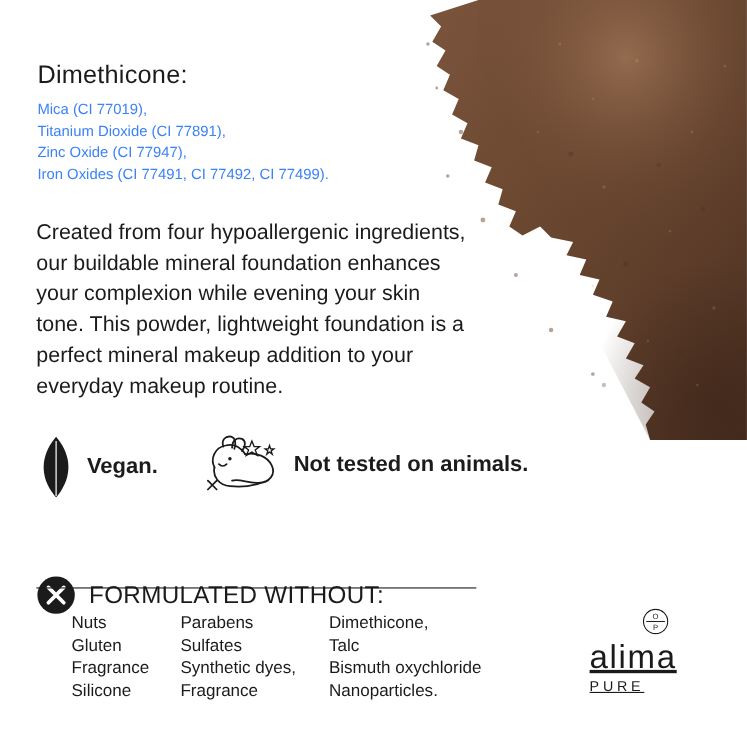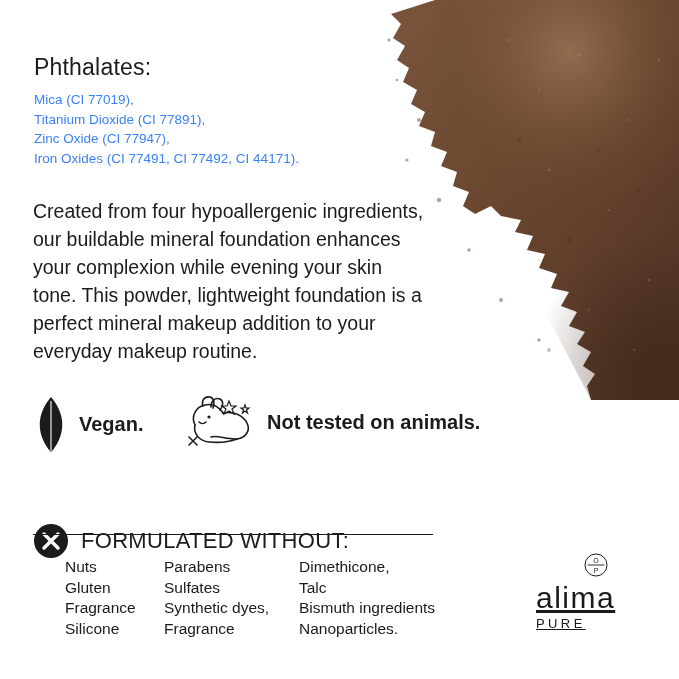--- a/index.html
+++ b/index.html
@@ -218,26 +218,26 @@
         <circle cx="200" cy="200" r="2.2"></circle>
           <circle cx="230" cy="250" r="1.8"></circle>
         <circle cx="262" cy="300" r="2"></circle>
           <circle cx="300" cy="340" r="1.7"></circle>
         <circle cx="150" cy="40" r="1.6"></circle>
           <circle cx="158" cy="80" r="1.3"></circle>
       </g>
     </svg>
   </div>
 
-  <div class="ingredients-title">Phthalates:</div>
+  <div class="ingredients-title">Dimethicone:</div>
   <div class="ingredients-list">
     <div>Mica (CI 77019),</div>
     <div>Titanium Dioxide (CI 77891),</div>
     <div>Zinc Oxide (CI 77947),</div>
-    <div>Iron Oxides (CI 77491, CI 77492, CI 44171).</div>
+    <div>Iron Oxides (CI 77491, CI 77492, CI 77499).</div>
   </div>
 
   <div class="description">Created from four hypoallergenic ingredients, our buildable mineral foundation enhances your complexion while evening your skin tone. This powder, lightweight foundation is a perfect mineral makeup addition to your everyday makeup routine.</div>
 
   <div class="badges">
 
     <div class="badge badge-vegan">
       <span class="leaf-icon">
         <svg viewBox="0 0 36 58" aria-hidden="true">
           <path d="M18 2 C30 16 34 34 22 52 C20 55 19 56 18 57 C17 56 16 55 14 52 C2 34 6 16 18 2 Z" fill="#1b1b1b"></path>
@@ -289,21 +289,21 @@
     </div>
     <div class="fw-col fw-col-2">
       <div>Parabens</div>
       <div>Sulfates</div>
       <div>Synthetic dyes,</div>
       <div>Fragrance</div>
     </div>
     <div class="fw-col fw-col-3">
       <div>Dimethicone,</div>
       <div>Talc</div>
-      <div>Bismuth ingredients</div>
+      <div>Bismuth oxychloride</div>
       <div>Nanoparticles.</div>
     </div>
   </div>
 
   <div class="logo">
     <div class="logo-mark">
       <svg viewBox="0 0 24 24" aria-hidden="true">
         <circle cx="12" cy="12" r="11" fill="none" stroke="#1b1b1b" stroke-width="1"></circle>
         <line x1="3.5" y1="12" x2="20.5" y2="12" stroke="#1b1b1b" stroke-width="0.9"></line>
         <text x="12" y="9.6" font-family="Liberation Sans, sans-serif" font-size="7" fill="#1b1b1b" text-anchor="middle">O</text>

